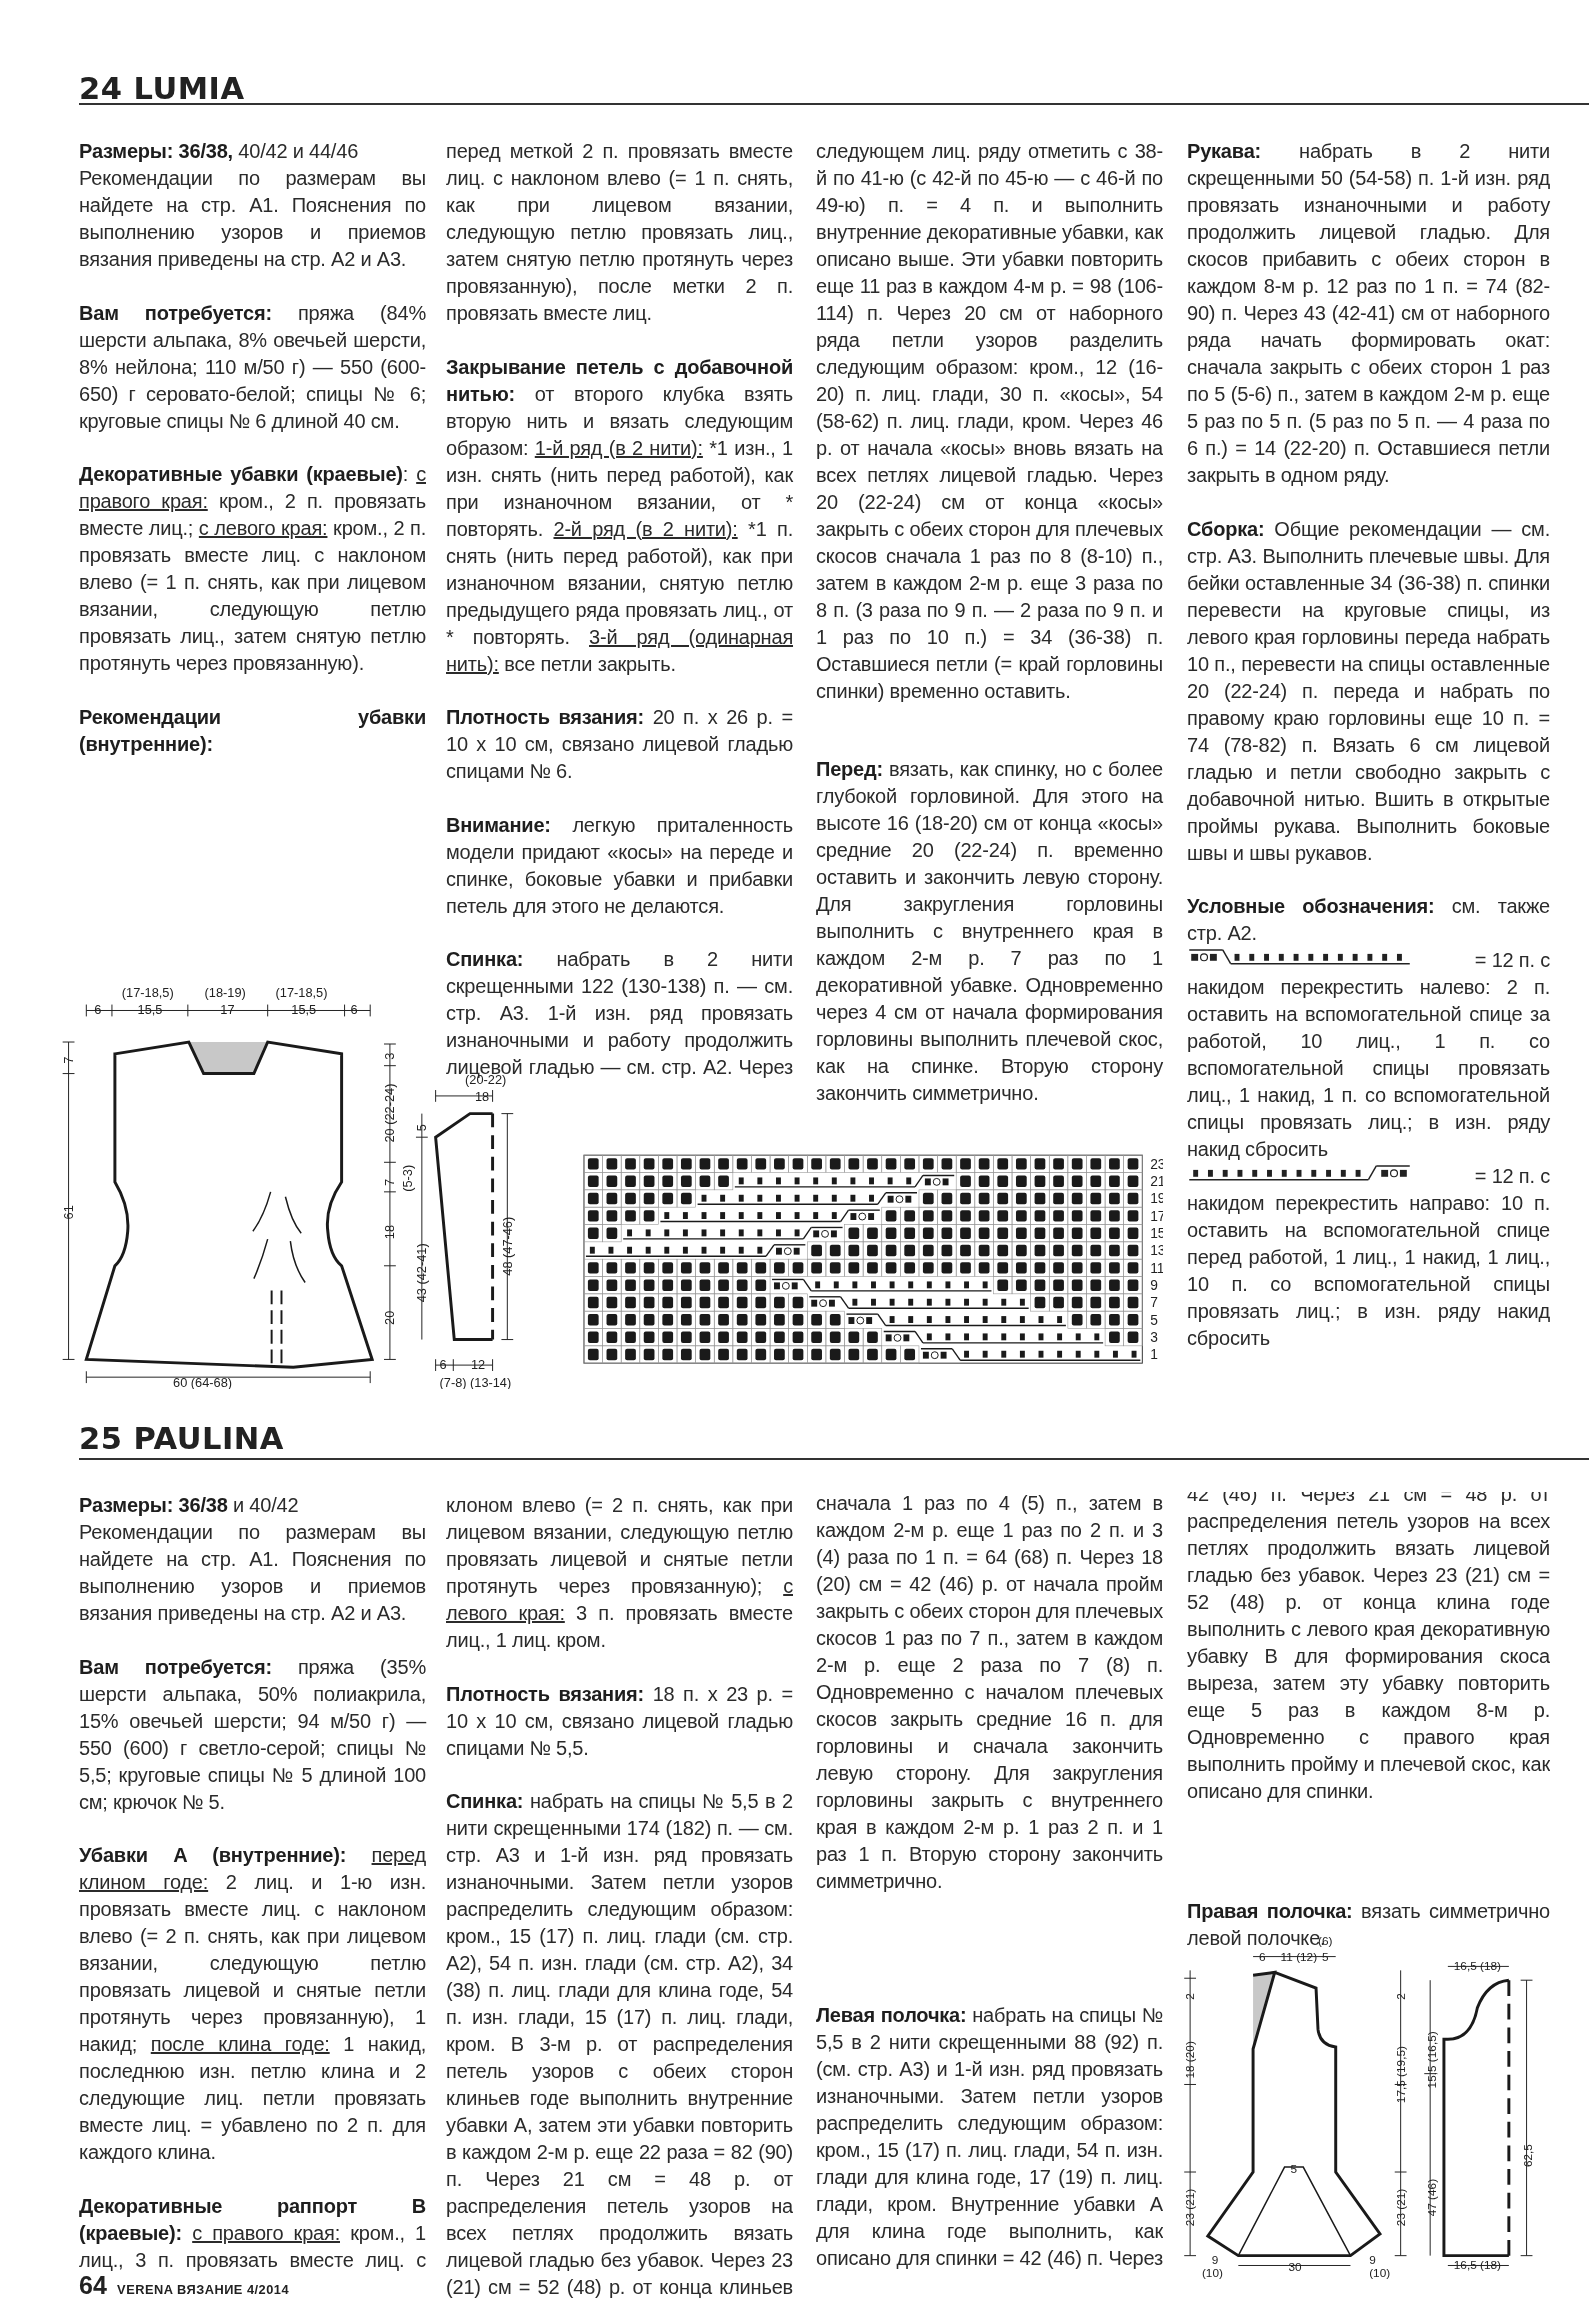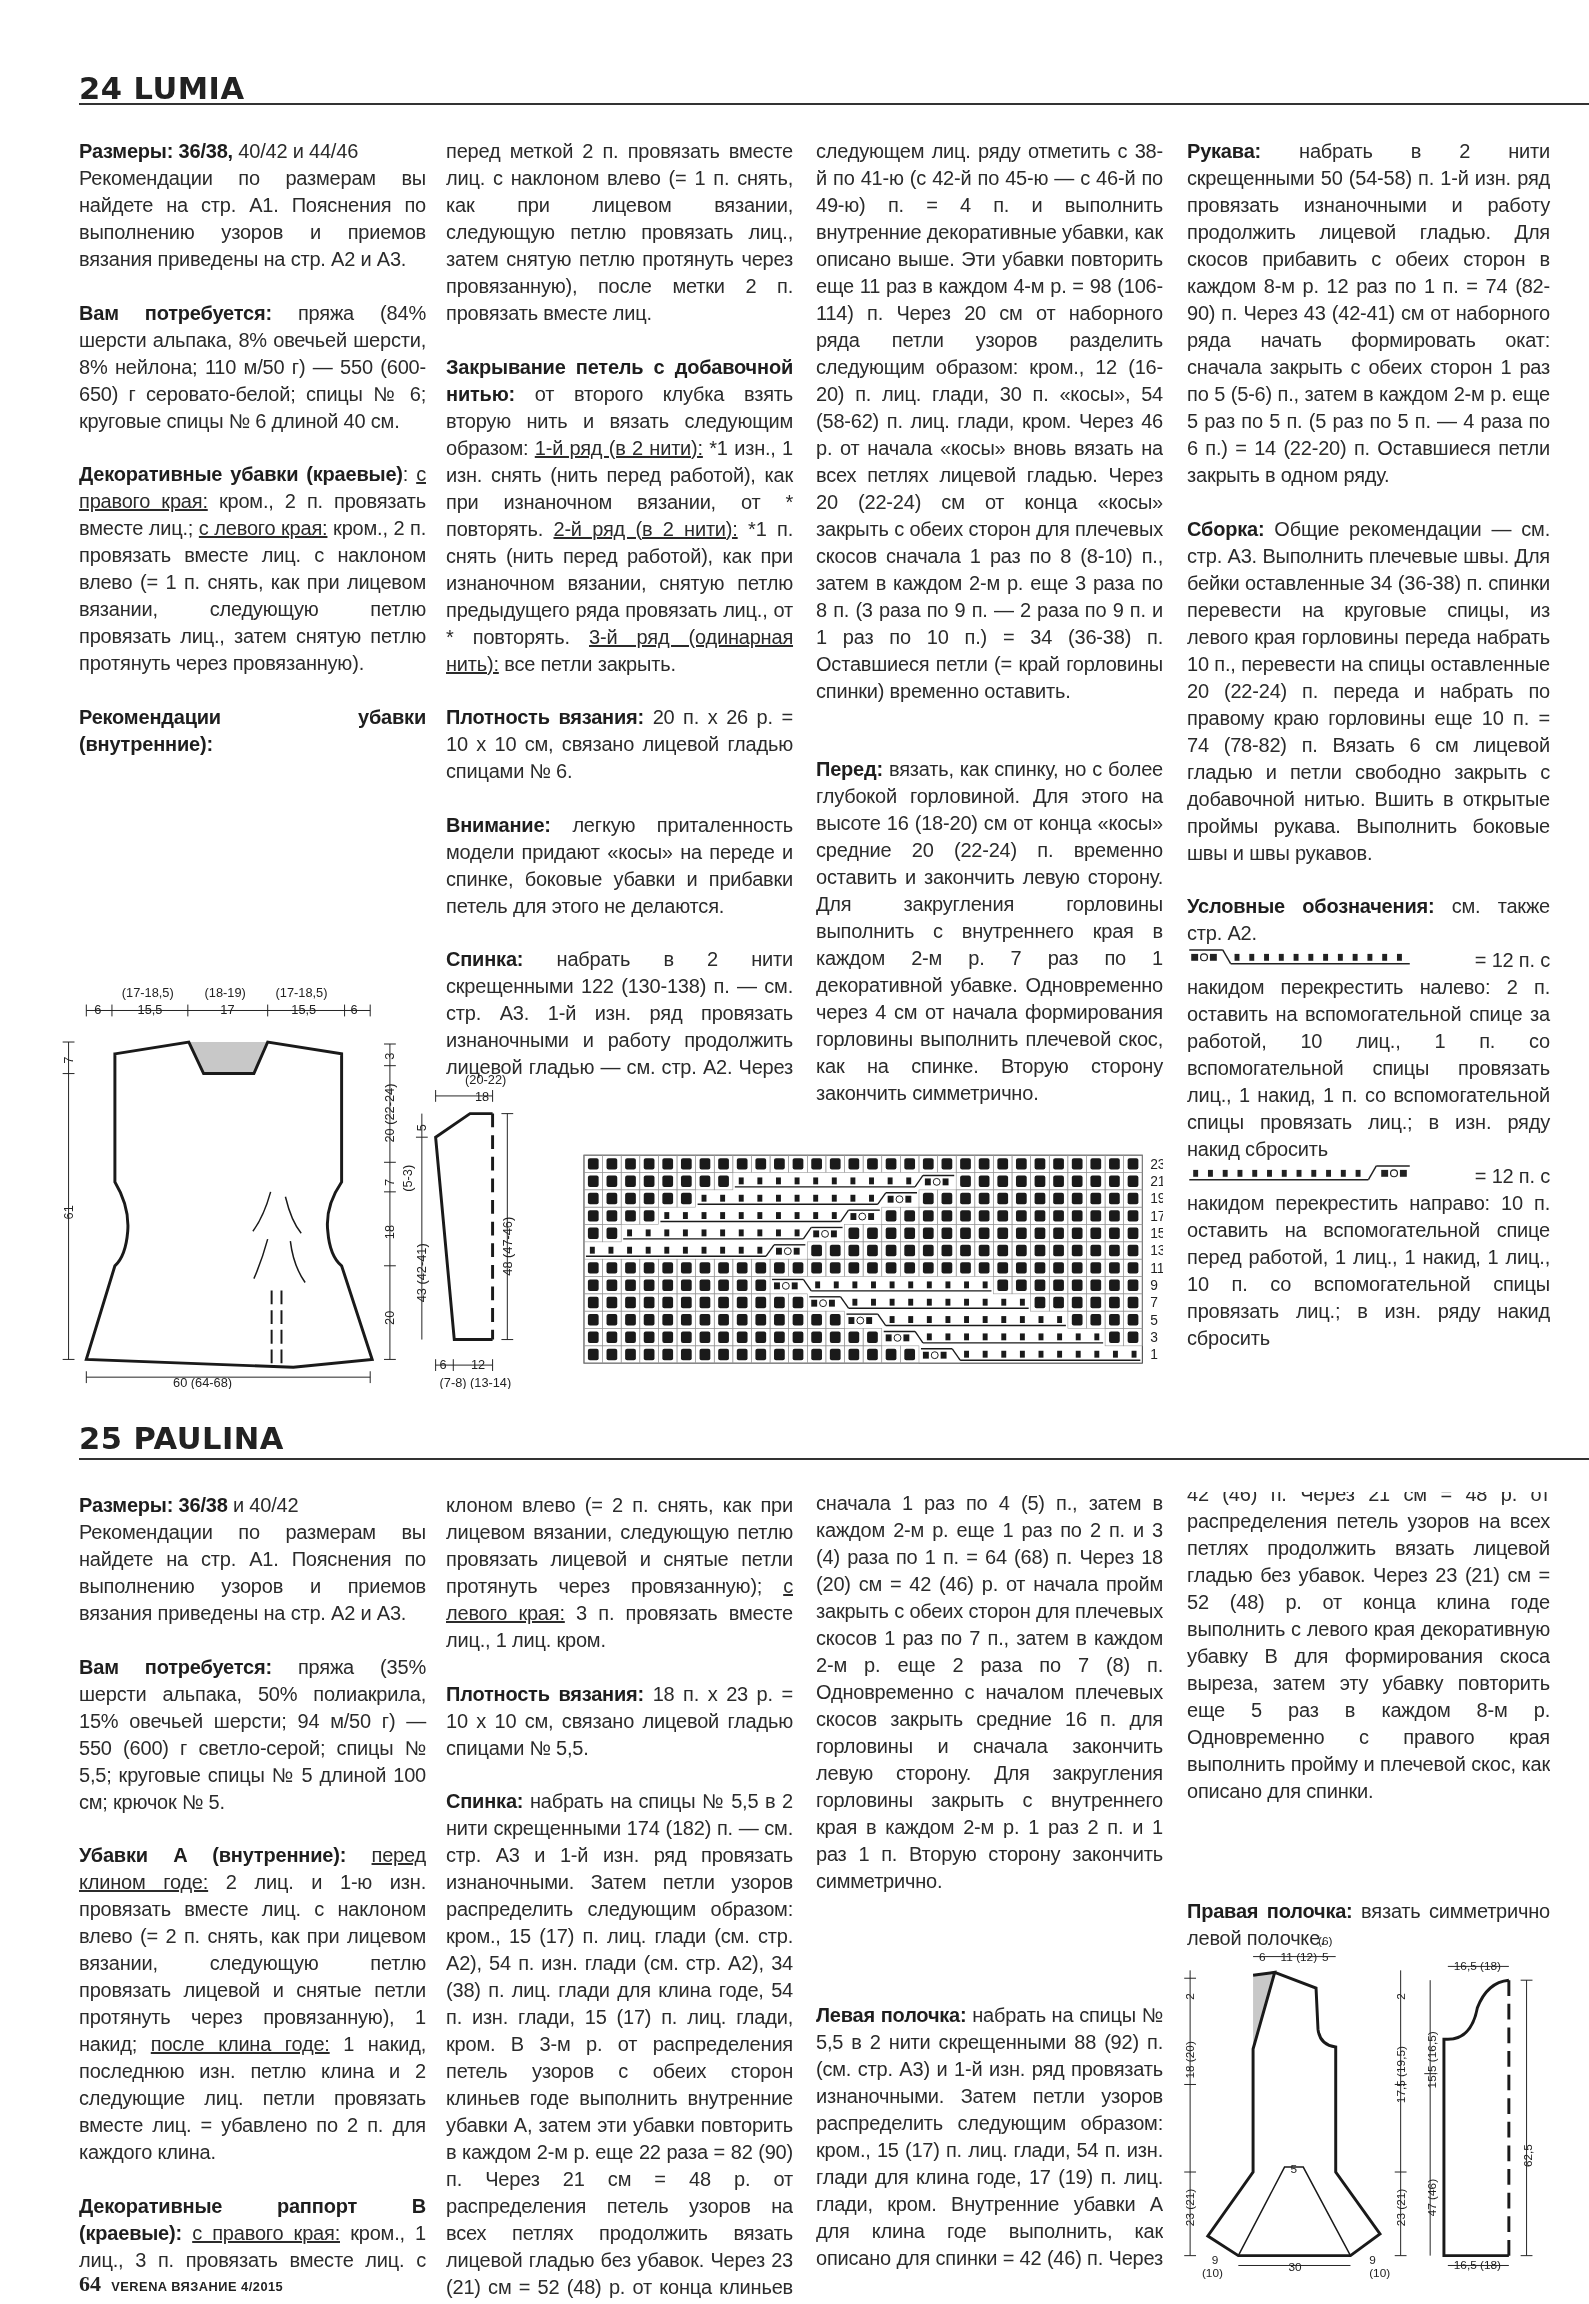--- a/index.html
+++ b/index.html
@@ -14,21 +14,21 @@
   .col {
     position: absolute; width: 347px; font-family: "Liberation Sans", sans-serif;
     font-size: 20px; line-height: 27px; text-align: justify; color: #2b2b2b;
     letter-spacing: -0.2px; font-stretch: condensed;
   }
   .col p { margin-bottom: 26.6px; }
   .col p:last-child { margin-bottom: 0; }
   .b { font-weight: bold; color: #1e1e1e; }
   .u { text-decoration: underline; }
   .footer { position: absolute; left: 79px; top: 2271px; font-size: 15.8px; font-weight: bold; color: #222; }
-  .footer .num { font-size: 22px; margin-right: 5.9px; font-family: Liberation Serif, serif; }
+  .footer .num { font-size: 25px; margin-right: 5.9px; }
   .footer .mag { font-size: 12.8px; letter-spacing: 0.5px; }
   .sym-row { display: flex; align-items: flex-start; gap: 9.9px; }
   svg text { font-family: "Liberation Sans", sans-serif; }
   .chart { position: absolute; left: 582px; top: 1153px; }
 </style>
 </head>
 <body>
 
 <div class="page">
 
@@ -988,16 +988,16 @@
     </g>
     <polygon points="82,45 104,42 82,120" fill="#c8c8c8"></polygon>
     <path d="M82,45 L104,42 L82,120 L82,245 L36,310 L67,330 L181,330 L211,308 L166,245 L166,118 Q150,116 148,100 L146,58 L104,42" fill="none" stroke="#1a1a1a" stroke-width="3"></path>
     <path d="M67,330 L114,240 L133,240 L181,330" fill="none" stroke="#1a1a1a" stroke-width="1.5"></path>
     <path d="M342,50 Q320,52 310,78 Q304,110 280,110 L276,110 L276,330 L342,330" fill="none" stroke="#1a1a1a" stroke-width="3"></path>
     <line x1="342" y1="50" x2="342" y2="330" stroke="#1a1a1a" stroke-width="3" stroke-dasharray="16,8"></line>
   </svg>
 
   <div class="footer">
     <span class="num">64</span>
-    <span class="mag">VERENA ВЯЗАНИЕ 4/2015</span>
+    <span class="mag">VERENA ВЯЗАНИЕ 4/2014</span>
   </div>
 </div>
 
 
 </body></html>

